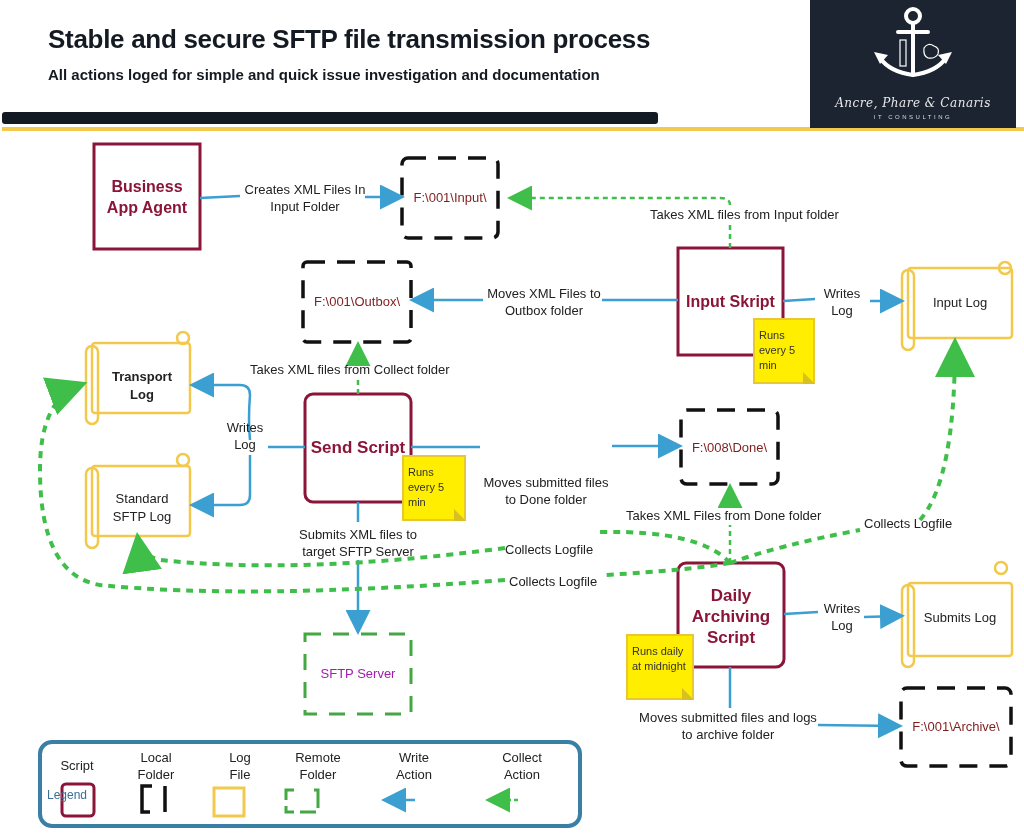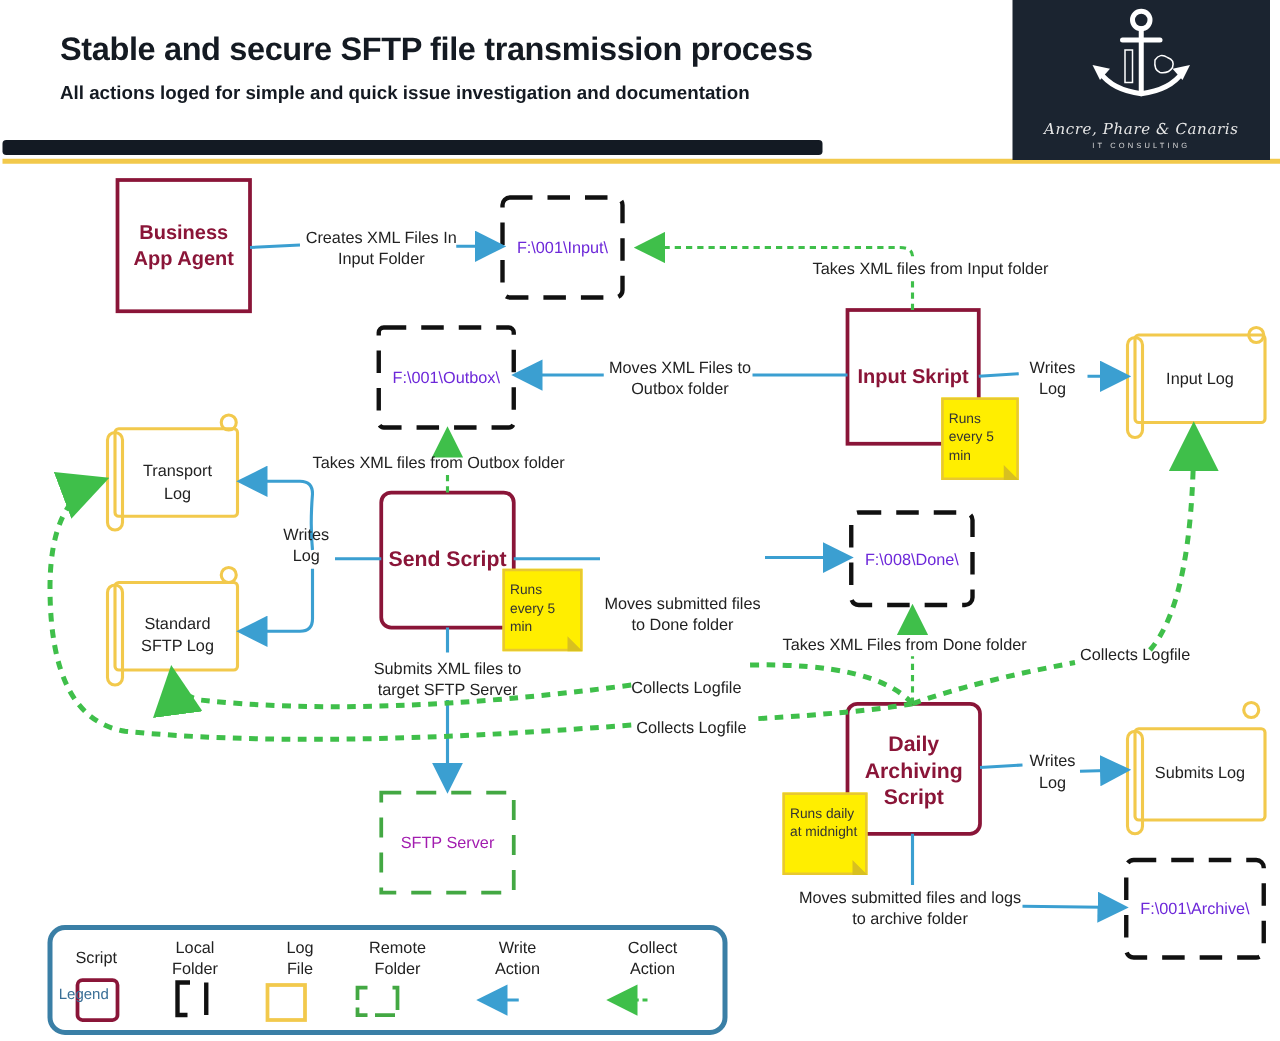--- a/index.html
+++ b/index.html
@@ -8,21 +8,21 @@
   .abs { position: absolute; }
   .title { left: 48px; top: 24px; font-size: 26px; font-weight: bold; color: #141a22; letter-spacing: -0.3px; }
   .subtitle { left: 48px; top: 66px; font-size: 15px; font-weight: bold; color: #141a22; }
   .bar-dark { left: 2px; top: 112px; width: 656px; height: 12px; background: #131a23; border-radius: 3px; }
   .bar-yellow { left: 2px; top: 127px; width: 1022px; height: 4px; background: #f2c94c; }
   .logo { left: 810px; top: 0px; width: 206px; height: 128px; background: #1b2430; }
   .logo-text { left: 0; width: 206px; top: 96px; text-align: center; color: #e8e8e8; font-family: "DejaVu Serif", serif; font-style: italic; font-size: 12px; letter-spacing: 0.5px; }
   .logo-sub { left: 0; width: 206px; top: 114px; text-align: center; color: #dcdcdc; font-size: 6px; letter-spacing: 2.5px; }
   .lbl { font-size: 13px; color: #222; text-align: center; line-height: 17px; white-space: nowrap; }
   .script-label { color: #8a1538; font-weight: bold; text-align: center; line-height: 21px; font-size: 16px; }
-  .folder-label { font-size: 13px; color: #6d28d9; text-align: center; white-space: nowrap; }
+  .folder-label { font-size: 13px; color: #7f1d1d; text-align: center; white-space: nowrap; }
   .log-label { font-size: 13px; color: #222; text-align: center; line-height: 18px; }
   .note { background: #ffee00; border: 2px solid #e8c830; font-size: 11px; line-height: 15px; padding: 8px 4px; box-sizing: border-box; color: #333; }
   .note::after { content: ""; position: absolute; right: -2px; bottom: -2px; width: 0; height: 0;
                  border-left: 12px solid #d8c020; border-top: 12px solid transparent; }
   .legend-box { left: 38px; top: 740px; width: 544px; height: 88px; border: 4px solid #3a7fa6; border-radius: 14px; box-sizing: border-box; }
   .legend-title { color: #3a6f96; font-size: 12px; margin-top: 44px; }
   .legend-item { font-size: 13px; text-align: center; line-height: 17px; color: #222; }
   svg.diag { position: absolute; left: 0; top: 0; }
 </style>
 </head>
@@ -127,29 +127,29 @@
 <div class="abs note" style="left:402px; top:455px; width:64px; height:66px;">Runs every 5 min</div>
 <div class="abs note" style="left:626px; top:634px; width:68px; height:66px;">Runs daily at midnight</div>
 
 <div class="abs folder-label" style="left:402px; top:190px; width:96px;">F:\001\Input\</div>
 <div class="abs folder-label" style="left:303px; top:294px; width:108px;">F:\001\Outbox\</div>
 <div class="abs folder-label" style="left:681px; top:440px; width:97px;">F:\008\Done\</div>
 <div class="abs folder-label" style="left:901px; top:719px; width:110px;">F:\001\Archive\</div>
 <div class="abs folder-label" style="left:305px; top:666px; width:106px; color:#a21caf;">SFTP Server</div>
 
 <div class="abs log-label" style="left:908px; top:294px; width:104px;">Input Log</div>
-<div class="abs log-label" style="left:108px; top:368px; width:68px;">Transport Log</div>
+<div class="abs log-label" style="left:108px; top:368px; width:68px;font-weight:bold;">Transport Log</div>
 <div class="abs log-label" style="left:104px; top:490px; width:76px;">Standard SFTP Log</div>
 <div class="abs log-label" style="left:908px; top:609px; width:104px;">Submits Log</div>
 
 <div class="abs lbl" style="left:240px; top:181px; width:130px; white-space:normal;">Creates XML Files In Input Folder</div>
 <div class="abs lbl" style="left:650px; top:206px;">Takes XML files from Input folder</div>
 <div class="abs lbl" style="left:484px; top:285px; width:120px; white-space:normal;">Moves XML Files to Outbox folder</div>
 <div class="abs lbl" style="left:815px; top:285px; width:54px; white-space:normal;">Writes Log</div>
-<div class="abs lbl" style="left:250px; top:361px;">Takes XML files from Outbox folder</div>
+<div class="abs lbl" style="left:250px; top:361px;">Takes XML files from Collect folder</div>
 <div class="abs lbl" style="left:220px; top:419px; width:50px; white-space:normal;">Writes Log</div>
 <div class="abs lbl" style="left:478px; top:430px; width:136px; white-space:normal;margin-top:44px;">Moves submitted files to Done folder</div>
 <div class="abs lbl" style="left:288px; top:526px; width:140px; white-space:normal;">Submits XML files to target SFTP Server</div>
 <div class="abs lbl" style="left:626px; top:507px;">Takes XML Files from Done folder</div>
 <div class="abs lbl" style="left:505px; top:541px;">Collects Logfile</div>
 <div class="abs lbl" style="left:509px; top:573px;">Collects Logfile</div>
 <div class="abs lbl" style="left:864px; top:515px;">Collects Logfile</div>
 <div class="abs lbl" style="left:815px; top:600px; width:54px; white-space:normal;">Writes Log</div>
 <div class="abs lbl" style="left:636px; top:709px; width:184px; white-space:normal;">Moves submitted files and logs to archive folder</div>
 

